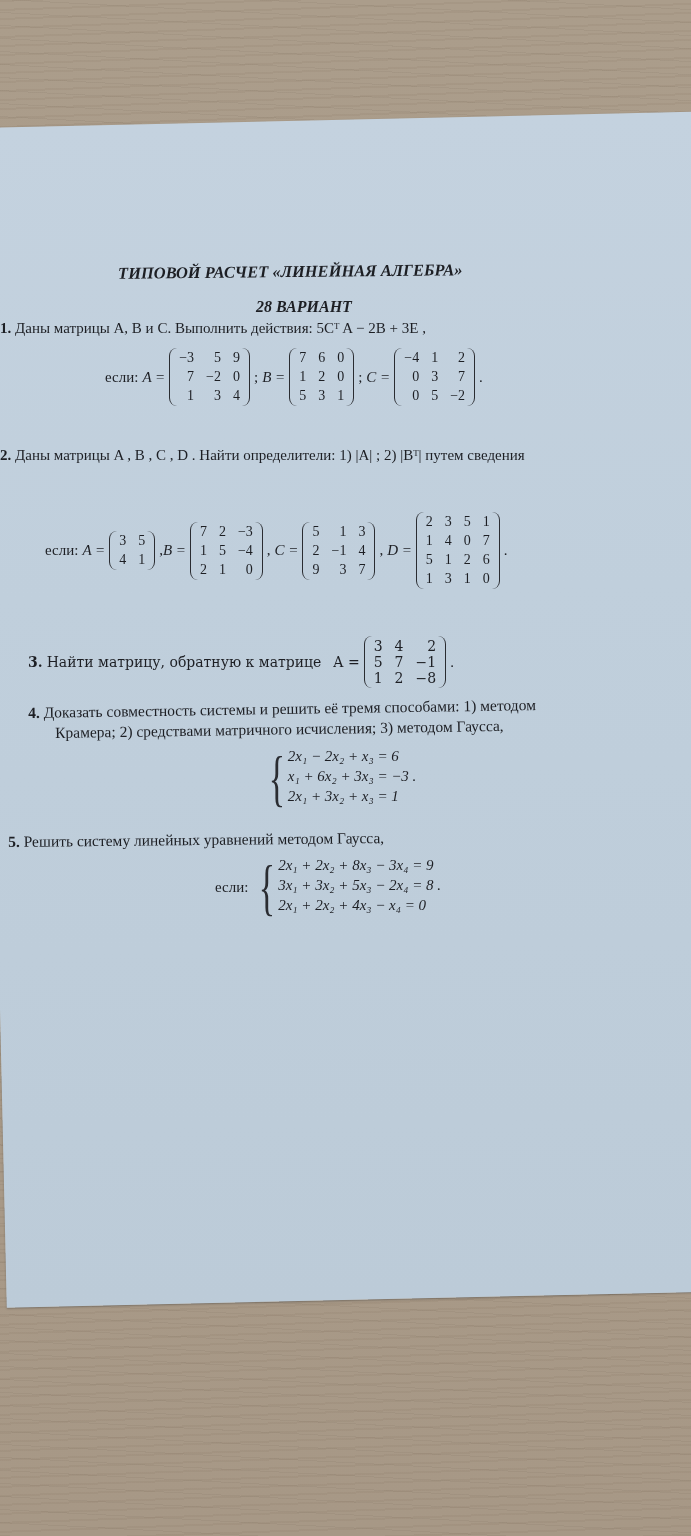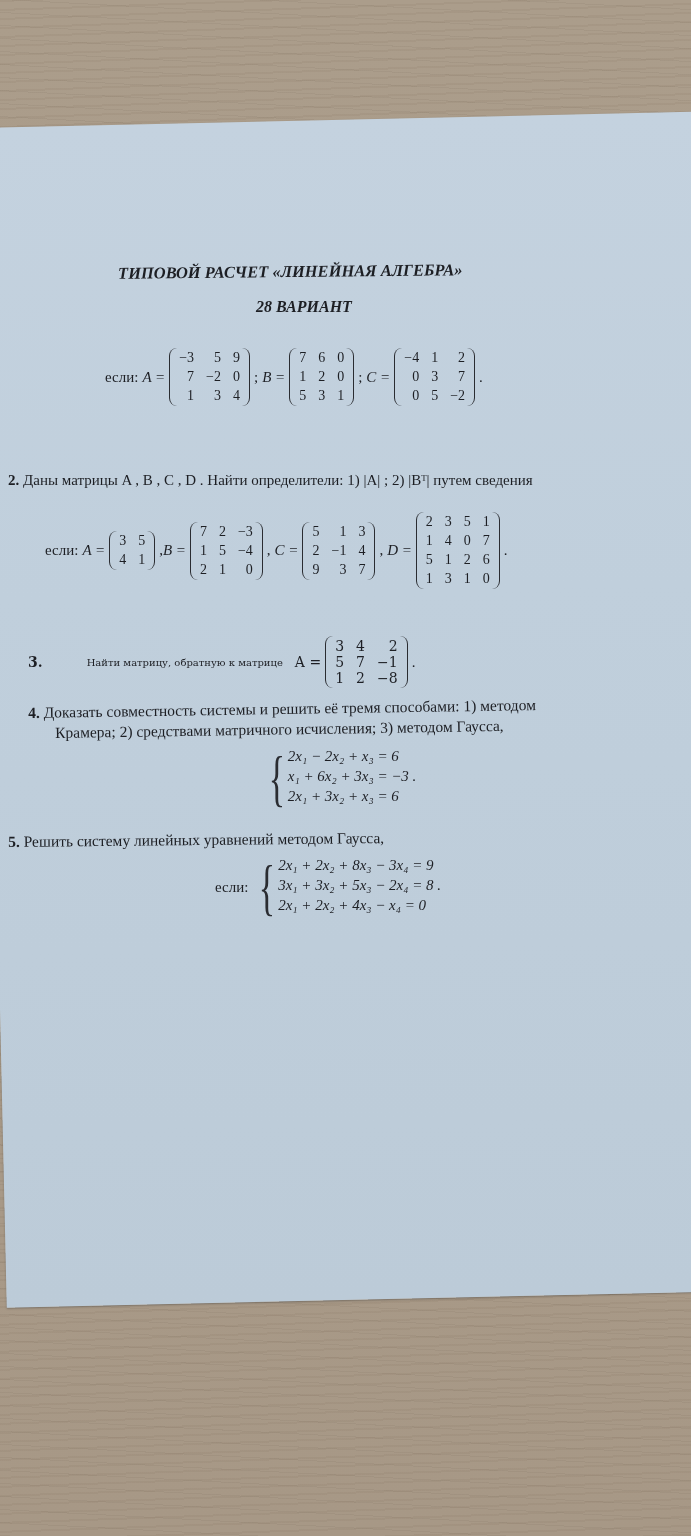--- a/index.html
+++ b/index.html
@@ -43,20 +43,24 @@
 <body>
 
 <div class="table-bg"></div>
 <div class="paper"></div>
 
 <div class="content">
 
   <div class="abs title">ТИПОВОЙ РАСЧЕТ «ЛИНЕЙНАЯ АЛГЕБРА»</div>
   <div class="abs variant">28 ВАРИАНТ</div>
 
+  <div class="abs line" style="left:0px;top:320px;">
+    <span class="b">1.</span>
+    <span>Даны матрицы A, B и C. Выполнить действия: 5Cᵀ A − 2B + 3E ,</span>
+  </div>
 
   <div class="abs" style="left:105px;top:348px;">
     <span class="mathlabel">если:</span>
     <span class="mathlabel it">A =</span>
     <span class="matrix">
       <span class="paren l"></span>
       <span class="grid" style="grid-template-columns:repeat(3,auto);">
         <span>−3</span>
           <span>5</span>
           <span>9</span>
@@ -99,21 +103,21 @@
           <span>7</span>
         <span>0</span>
           <span>5</span>
           <span>−2</span>
       </span>
       <span class="paren r"></span>
     </span>
     <span class="mathlabel">.</span>
   </div>
 
-  <div class="abs line" style="left:0px;top:472px;padding-left:8px;">
+  <div class="abs line" style="left:0px;top:447px;">
     <span class="b">2.</span>
     <span>Даны матрицы A , B , C , D . Найти определители: 1) |A| ; 2) |Bᵀ| путем сведения</span>
   </div>
 
   <div class="abs" style="left:45px;top:512px;">
     <span class="mathlabel">если:</span>
     <span class="mathlabel it">A =</span>
     <span class="matrix">
       <span class="paren l"></span>
       <span class="grid" style="grid-template-columns:repeat(2,auto);">
@@ -177,21 +181,21 @@
           <span>1</span>
           <span>0</span>
       </span>
       <span class="paren r"></span>
     </span>
     <span class="mathlabel">.</span>
   </div>
 
   <div class="abs" style="left:28px;top:636px;">
     <span class="b mathlabel" style="font-family:'DejaVu Serif',serif;font-size:14px;">3.</span>
-    <span class="mathlabel" style="font-family:'DejaVu Serif',serif;font-size:10px;margin-left:40px;">Найти матрицу, обратную к матрице</span>
+    <span class="mathlabel" style="font-family:'DejaVu Serif',serif;font-size:14px;">Найти матрицу, обратную к матрице</span>
     &nbsp;
     <span class="mathlabel" style="font-family:'DejaVu Serif',serif;font-size:14px;">A =</span>
     <span class="matrix">
       <span class="paren l"></span>
       <span class="grid" style="grid-template-columns:repeat(3,auto);row-gap:0;font-family:'DejaVu Serif',serif;font-size:14px;">
         <span>3</span>
           <span>4</span>
           <span>2</span>
         <span>5</span>
           <span>7</span>
@@ -210,21 +214,21 @@
     <span>Доказать совместность системы и решить её тремя способами: 1) методом</span>
   </div>
   <div class="abs line" style="left:55px;top:724px;font-size:15.5px;transform:rotate(-0.9deg);transform-origin:0 0;">Крамера; 2) средствами матричного исчисления; 3) методом Гаусса,</div>
 
   <div class="abs" style="left:262px;top:748px;">
     <span class="system">
       <span class="brace">{</span>
       <span class="eqs">
         <span>2x₁ − 2x₂ + x₃ = 6</span>
         <span>x₁ + 6x₂ + 3x₃ = −3 .</span>
-        <span>2x₁ + 3x₂ + x₃ = 6</span>
+        <span>2x₁ + 3x₂ + x₃ = 1</span>
       </span>
     </span>
   </div>
 
   <div class="abs line" style="left:8px;top:833px;font-size:15.5px;transform:rotate(-0.6deg);transform-origin:0 0;">
     <span class="b">5.</span>
     <span>Решить систему линейных уравнений методом Гаусса,</span>
   </div>
   <div class="abs" style="left:215px;top:857px;">
     <span class="mathlabel">если:</span>

